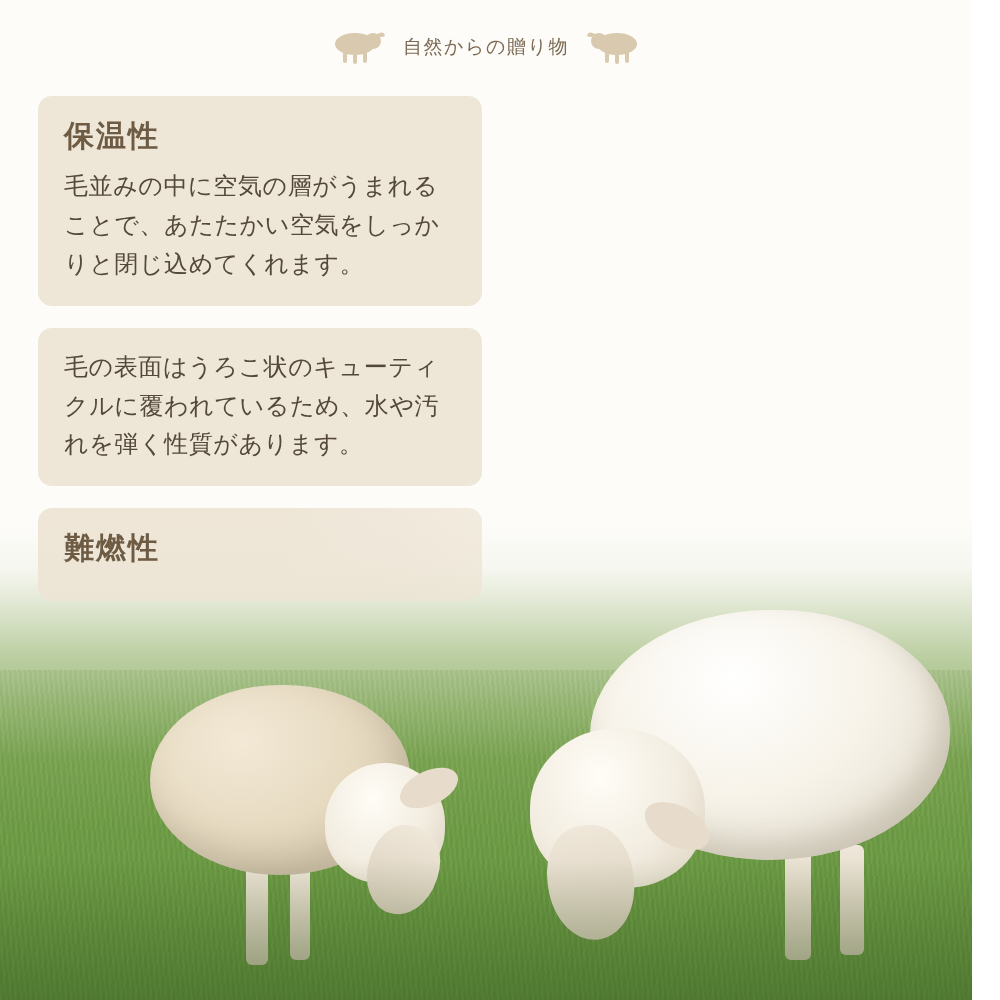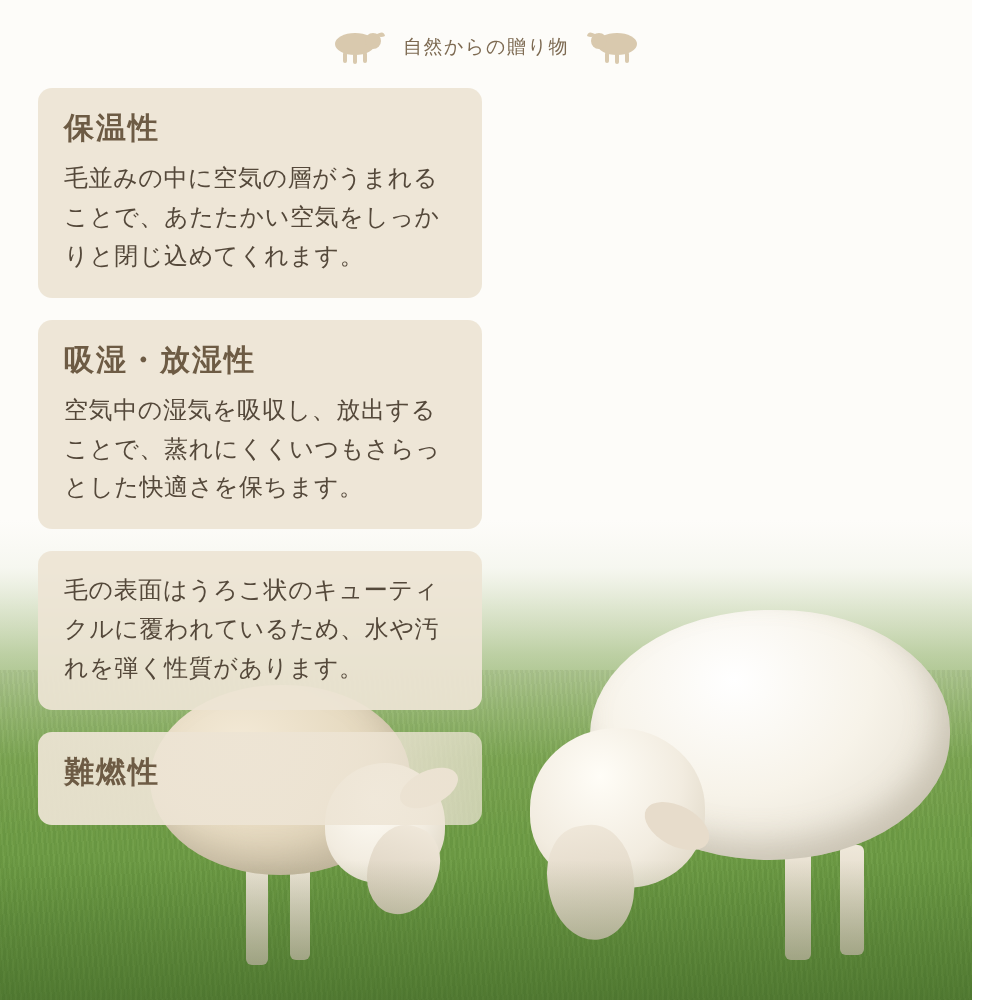--- a/index.html
+++ b/index.html
@@ -126,21 +126,21 @@
     margin-top: 16px;
     font-size: 41px;
     font-weight: bold;
     color: #6d5b44;
     letter-spacing: 2px;
   }
 
   
   .cards {
     position: relative;
-    margin-top: 24px;
+    margin-top: 32px;
     padding: 0 38px;
     display: flex;
     flex-wrap: wrap;
     gap: 22px 26px;
   }
   .card {
     width: 444px;
     box-sizing: border-box;
     background: rgba(237, 228, 212, 0.93);
     border-radius: 14px;
@@ -222,24 +222,20 @@
     </div>
   </div>
 
   <div class="cards">
 
     <div class="card">
       <div class="card-title">保温性</div>
       <div class="card-body">毛並みの中に空気の層がうまれることで、あたたかい空気をしっかりと閉じ込めてくれます。</div>
     </div>
 
-    <div class="card">
-      <div class="card-title">吸湿・放湿性</div>
-      <div class="card-body">空気中の湿気を吸収し、放出することで、蒸れにくくいつもさらっとした快適さを保ちます。</div>
-    </div>
 
 
     <div class="card">
       <div class="card-body">毛の表面はうろこ状のキューティクルに覆われているため、水や汚れを弾く性質があります。</div>
     </div>
 
     <div class="card soft">
       <div class="card-title">難燃性</div>
     </div>
 

